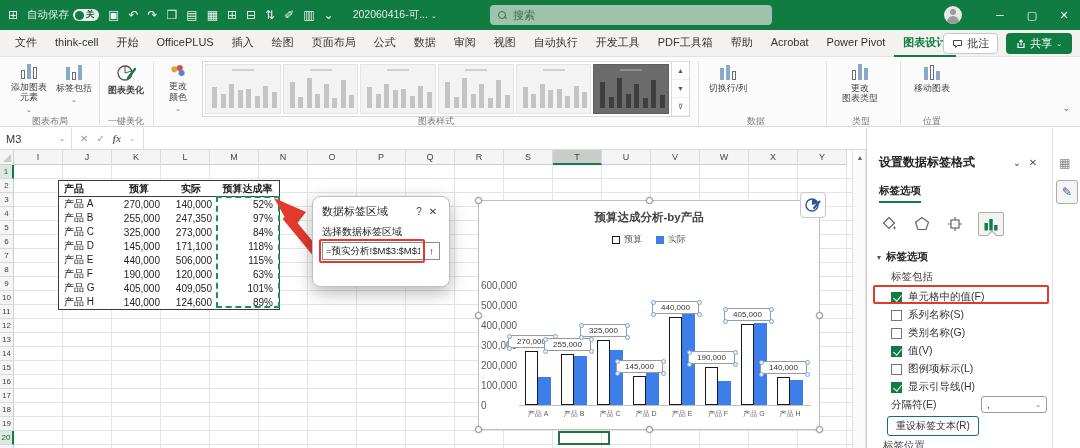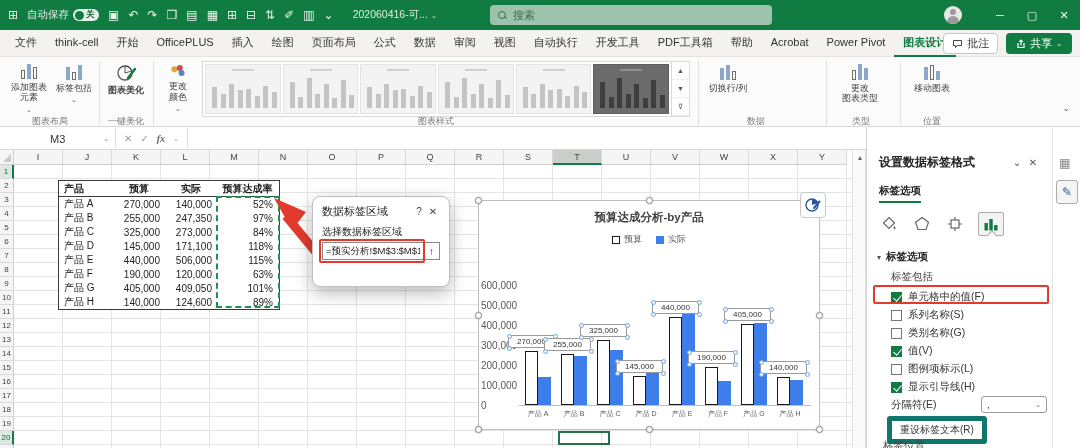--- a/index.html
+++ b/index.html
@@ -50,21 +50,21 @@
   .thumb i{position:absolute;bottom:5px;width:5px;background:#C4C4C4;}
   .thumb.dark{background:#6B6B6B;border-color:#5f5f5f;}
   .thumb.dark .t-title{background:#8f8f8f;}
   .thumb.dark i{background:#3F3F3F;}
   .gal-scroll{position:absolute;left:672px;top:4px;width:18px;height:56px;border:1px solid #D9D9D9;border-left:none;background:#fff;display:flex;flex-direction:column;}
   .gal-scroll span{flex:1;display:flex;align-items:center;justify-content:center;font-size:7px;color:#555;border-bottom:1px solid #EEE;}
   .ribbon-collapse{position:absolute;right:10px;top:46px;font-size:9px;color:#666;}
 
   
   .fbar{position:absolute;left:0;top:128px;width:1080px;height:22px;background:#fff;border-bottom:1px solid #D8D8D8;display:flex;align-items:center;}
-  .namebox{width:72px;height:22px;display:flex;align-items:center;justify-content:space-between;padding:0 6px;font-size:11px;color:#333;border-right:1px solid #E0E0E0;margin-left:44px;}
+  .namebox{width:72px;height:22px;display:flex;align-items:center;justify-content:space-between;padding:0 6px;font-size:11px;color:#333;border-right:1px solid #E0E0E0;}
   .fx-icons{display:flex;align-items:center;gap:8px;padding:0 8px;border-right:1px solid #E0E0E0;color:#9a9a9a;font-size:10px;height:22px;}
   .fx{font-family:"Liberation Serif","DejaVu Serif",serif;font-style:italic;font-weight:bold;color:#666;}
   .fml{flex:1;height:22px;}
 
   
   .sheet{position:absolute;left:0;top:150px;width:852px;height:298px;background:#fff;}
   .corner{position:absolute;left:0;top:0;width:14px;height:15px;background:#F5F5F5;border-right:1px solid #CFCFCF;border-bottom:1px solid #CFCFCF;}
   .corner::after{content:"";position:absolute;right:2px;bottom:2px;border-left:8px solid transparent;border-bottom:8px solid #C9C9C9;}
   .colhead{position:absolute;top:0;height:15px;background:#F5F5F5;border-right:1px solid #D9D9D9;border-bottom:1px solid #CFCFCF;font-size:9px;color:#444;display:flex;align-items:center;justify-content:center;}
   .colhead.hl{background:#C9CECA;border-bottom:2px solid #107C41;}
@@ -141,21 +141,21 @@
   .p-sub{position:absolute;left:24px;top:142px;color:#444;}
   .cbx-list{position:absolute;left:24px;top:160px;width:156px;}
   .cbx-row{display:flex;align-items:center;gap:6px;height:18px;}
   .cbx{width:11px;height:11px;border:1px solid #767676;background:#fff;position:relative;flex:0 0 11px;}
   .cbx.on{background:#107C41;border-color:#107C41;}
   .cbx.on::after{content:"";position:absolute;left:2.5px;top:0.5px;width:4px;height:7px;border:solid #fff;border-width:0 1.6px 1.6px 0;transform:rotate(40deg);}
   .cbx-lbl{white-space:nowrap;font-size:10.5px;color:#333;}
   .red-cbx-box{position:absolute;left:-18px;top:-3px;width:176px;height:19px;border:2.5px solid #E23B2E;border-radius:2px;pointer-events:none;}
   .sep-row{position:absolute;left:24px;top:268px;width:156px;display:flex;align-items:center;justify-content:space-between;}
   .sep-dd{width:66px;height:17px;border:1px solid #9a9a9a;border-radius:3px;display:flex;align-items:center;justify-content:space-between;padding:0 5px;font-size:9.5px;color:#333;background:#fff;}
-  .reset-btn{position:absolute;left:20px;top:288px;border:5px solid #0f766e;border-radius:3px;background:#fff;font-size:10px;color:#333;padding:2px 8px;}
+  .reset-btn{position:absolute;left:20px;top:288px;border:1px solid #0f766e;border-radius:3px;background:#fff;font-size:10px;color:#333;padding:2px 8px;}
   .p-lblpos{position:absolute;left:16px;top:311px;color:#444;}
 
   
   .rightstrip{position:absolute;left:1052px;top:128px;width:28px;height:320px;background:#FFF;border-left:1px solid #E4E4E4;}
   .rs-calc{position:absolute;left:6px;top:28px;font-size:12px;color:#8a8a8a;}
   .rs-brush{position:absolute;left:3px;top:52px;width:22px;height:24px;border:1px solid #ABABAB;border-radius:3px;background:#F5F5F5;display:flex;align-items:center;justify-content:center;color:#2B579A;font-size:12px;}
 </style>
 </head>
 <body>
 

